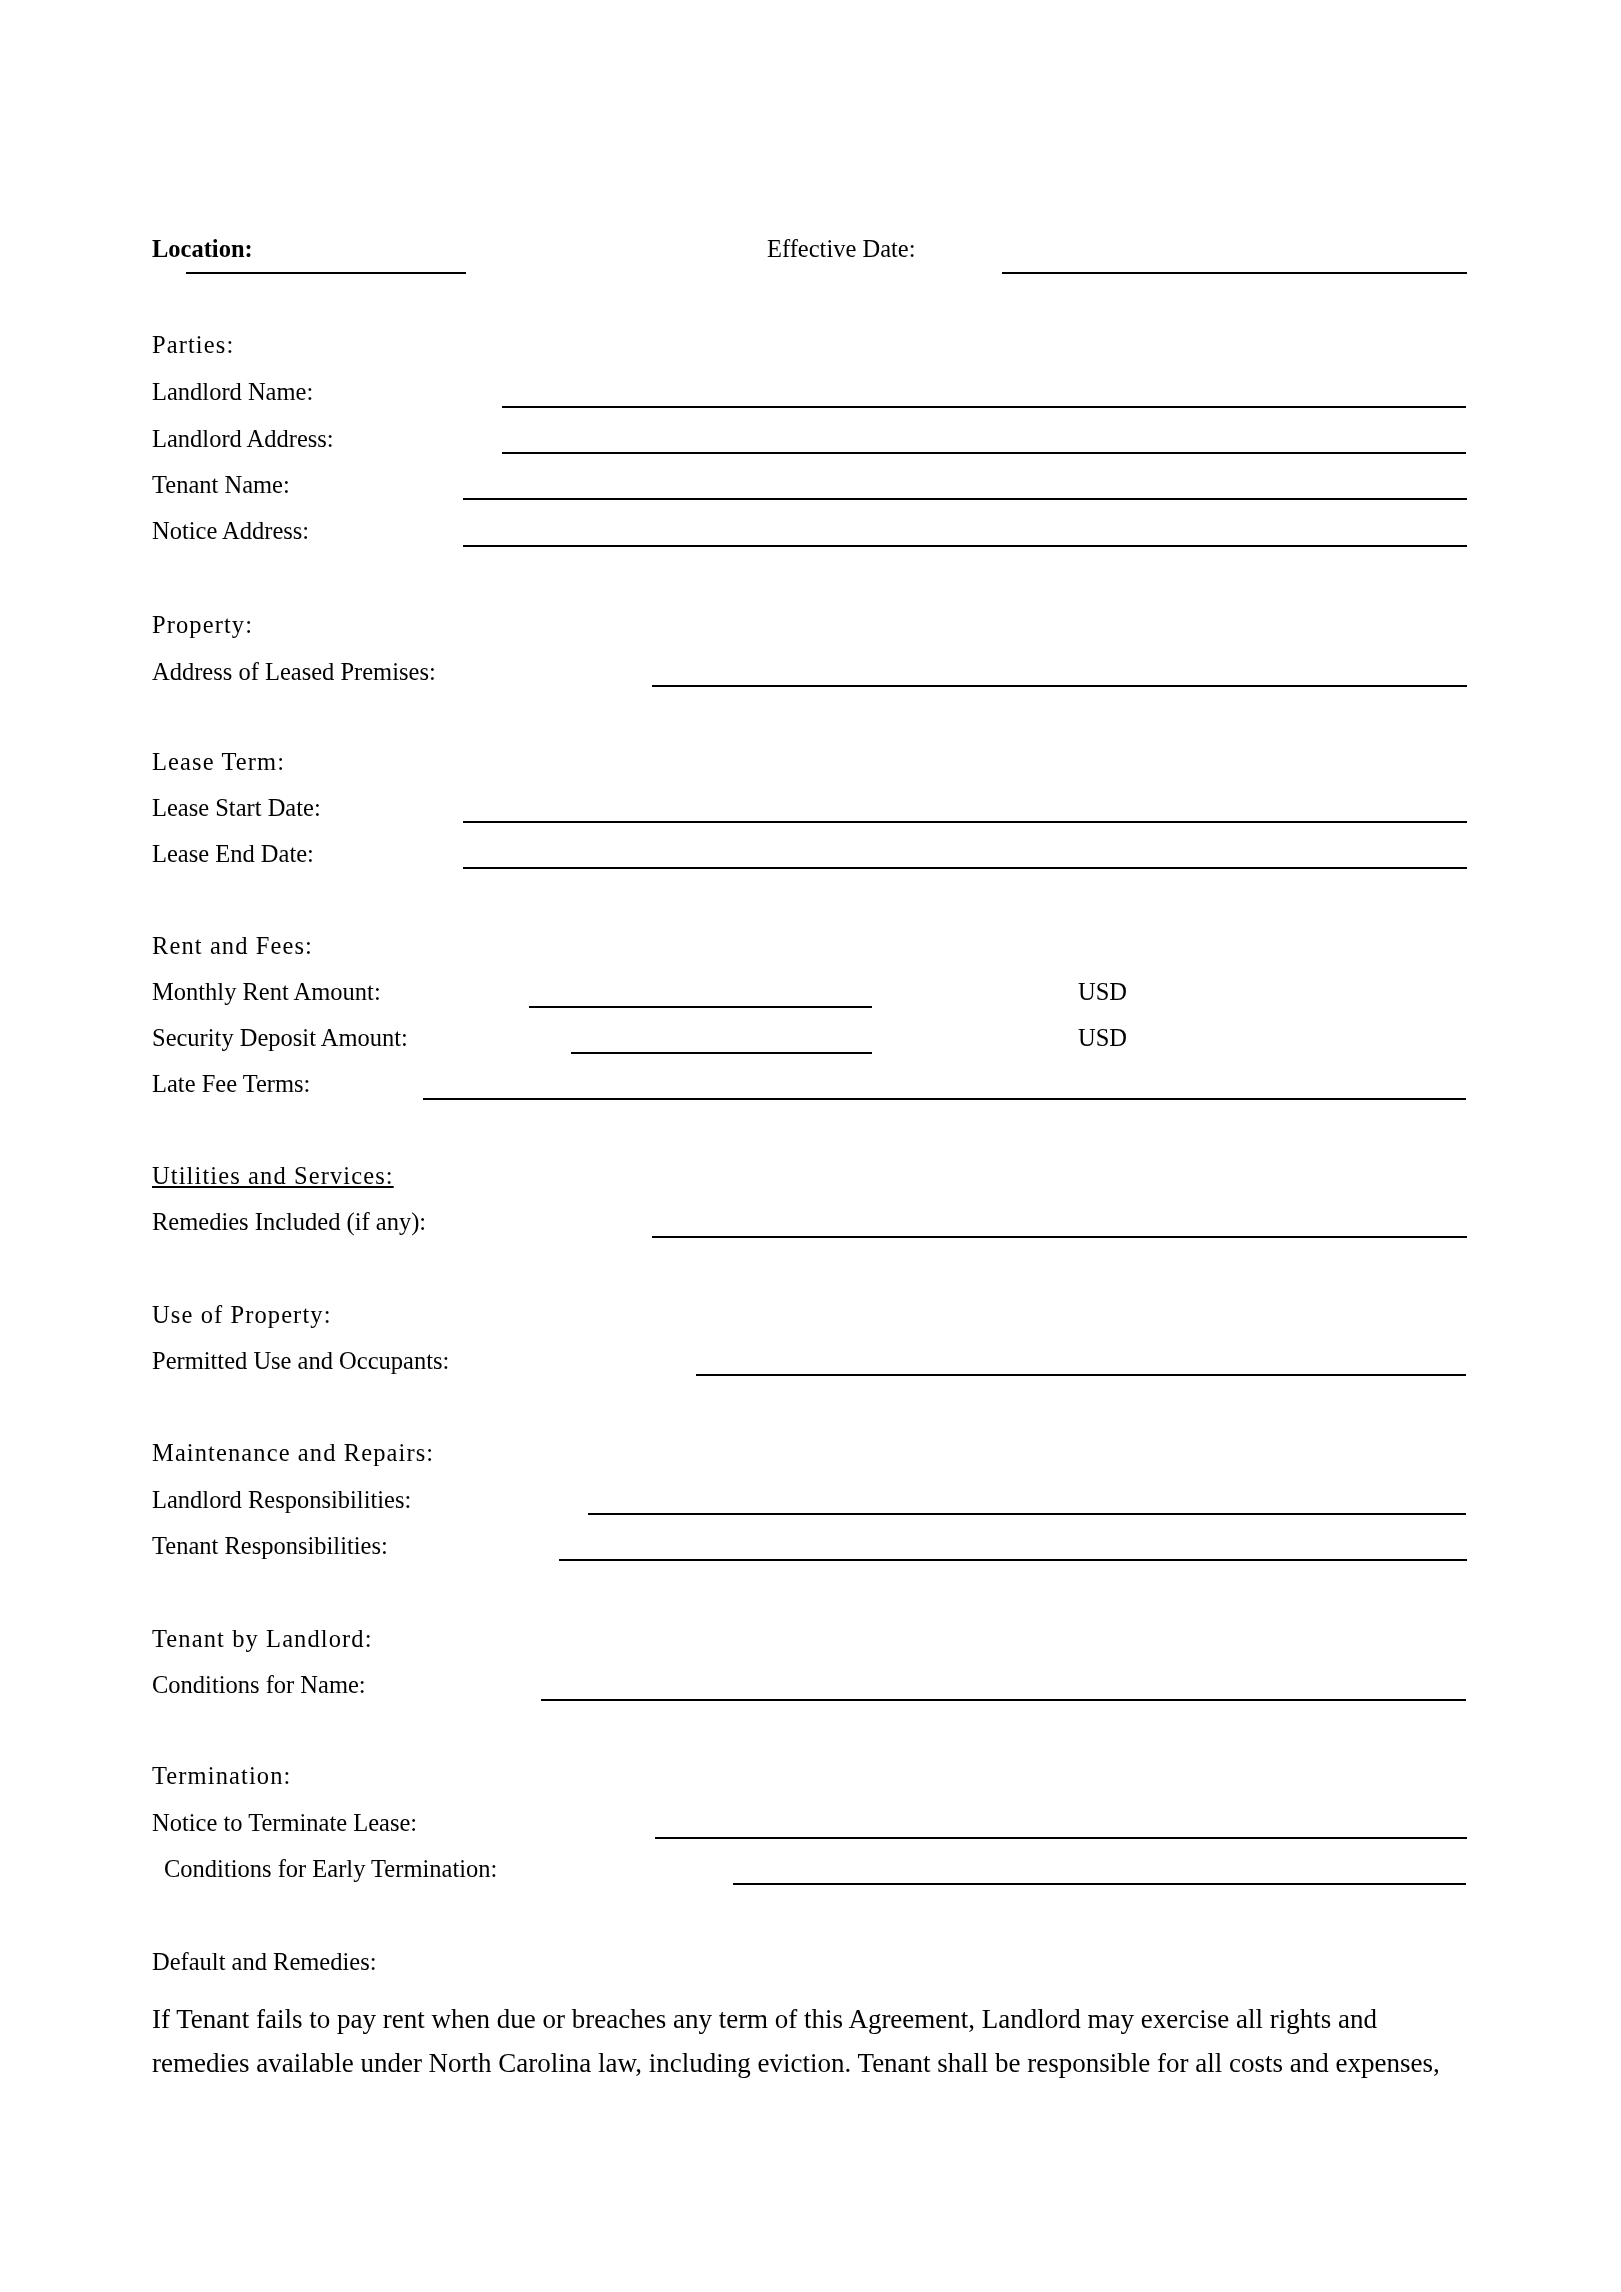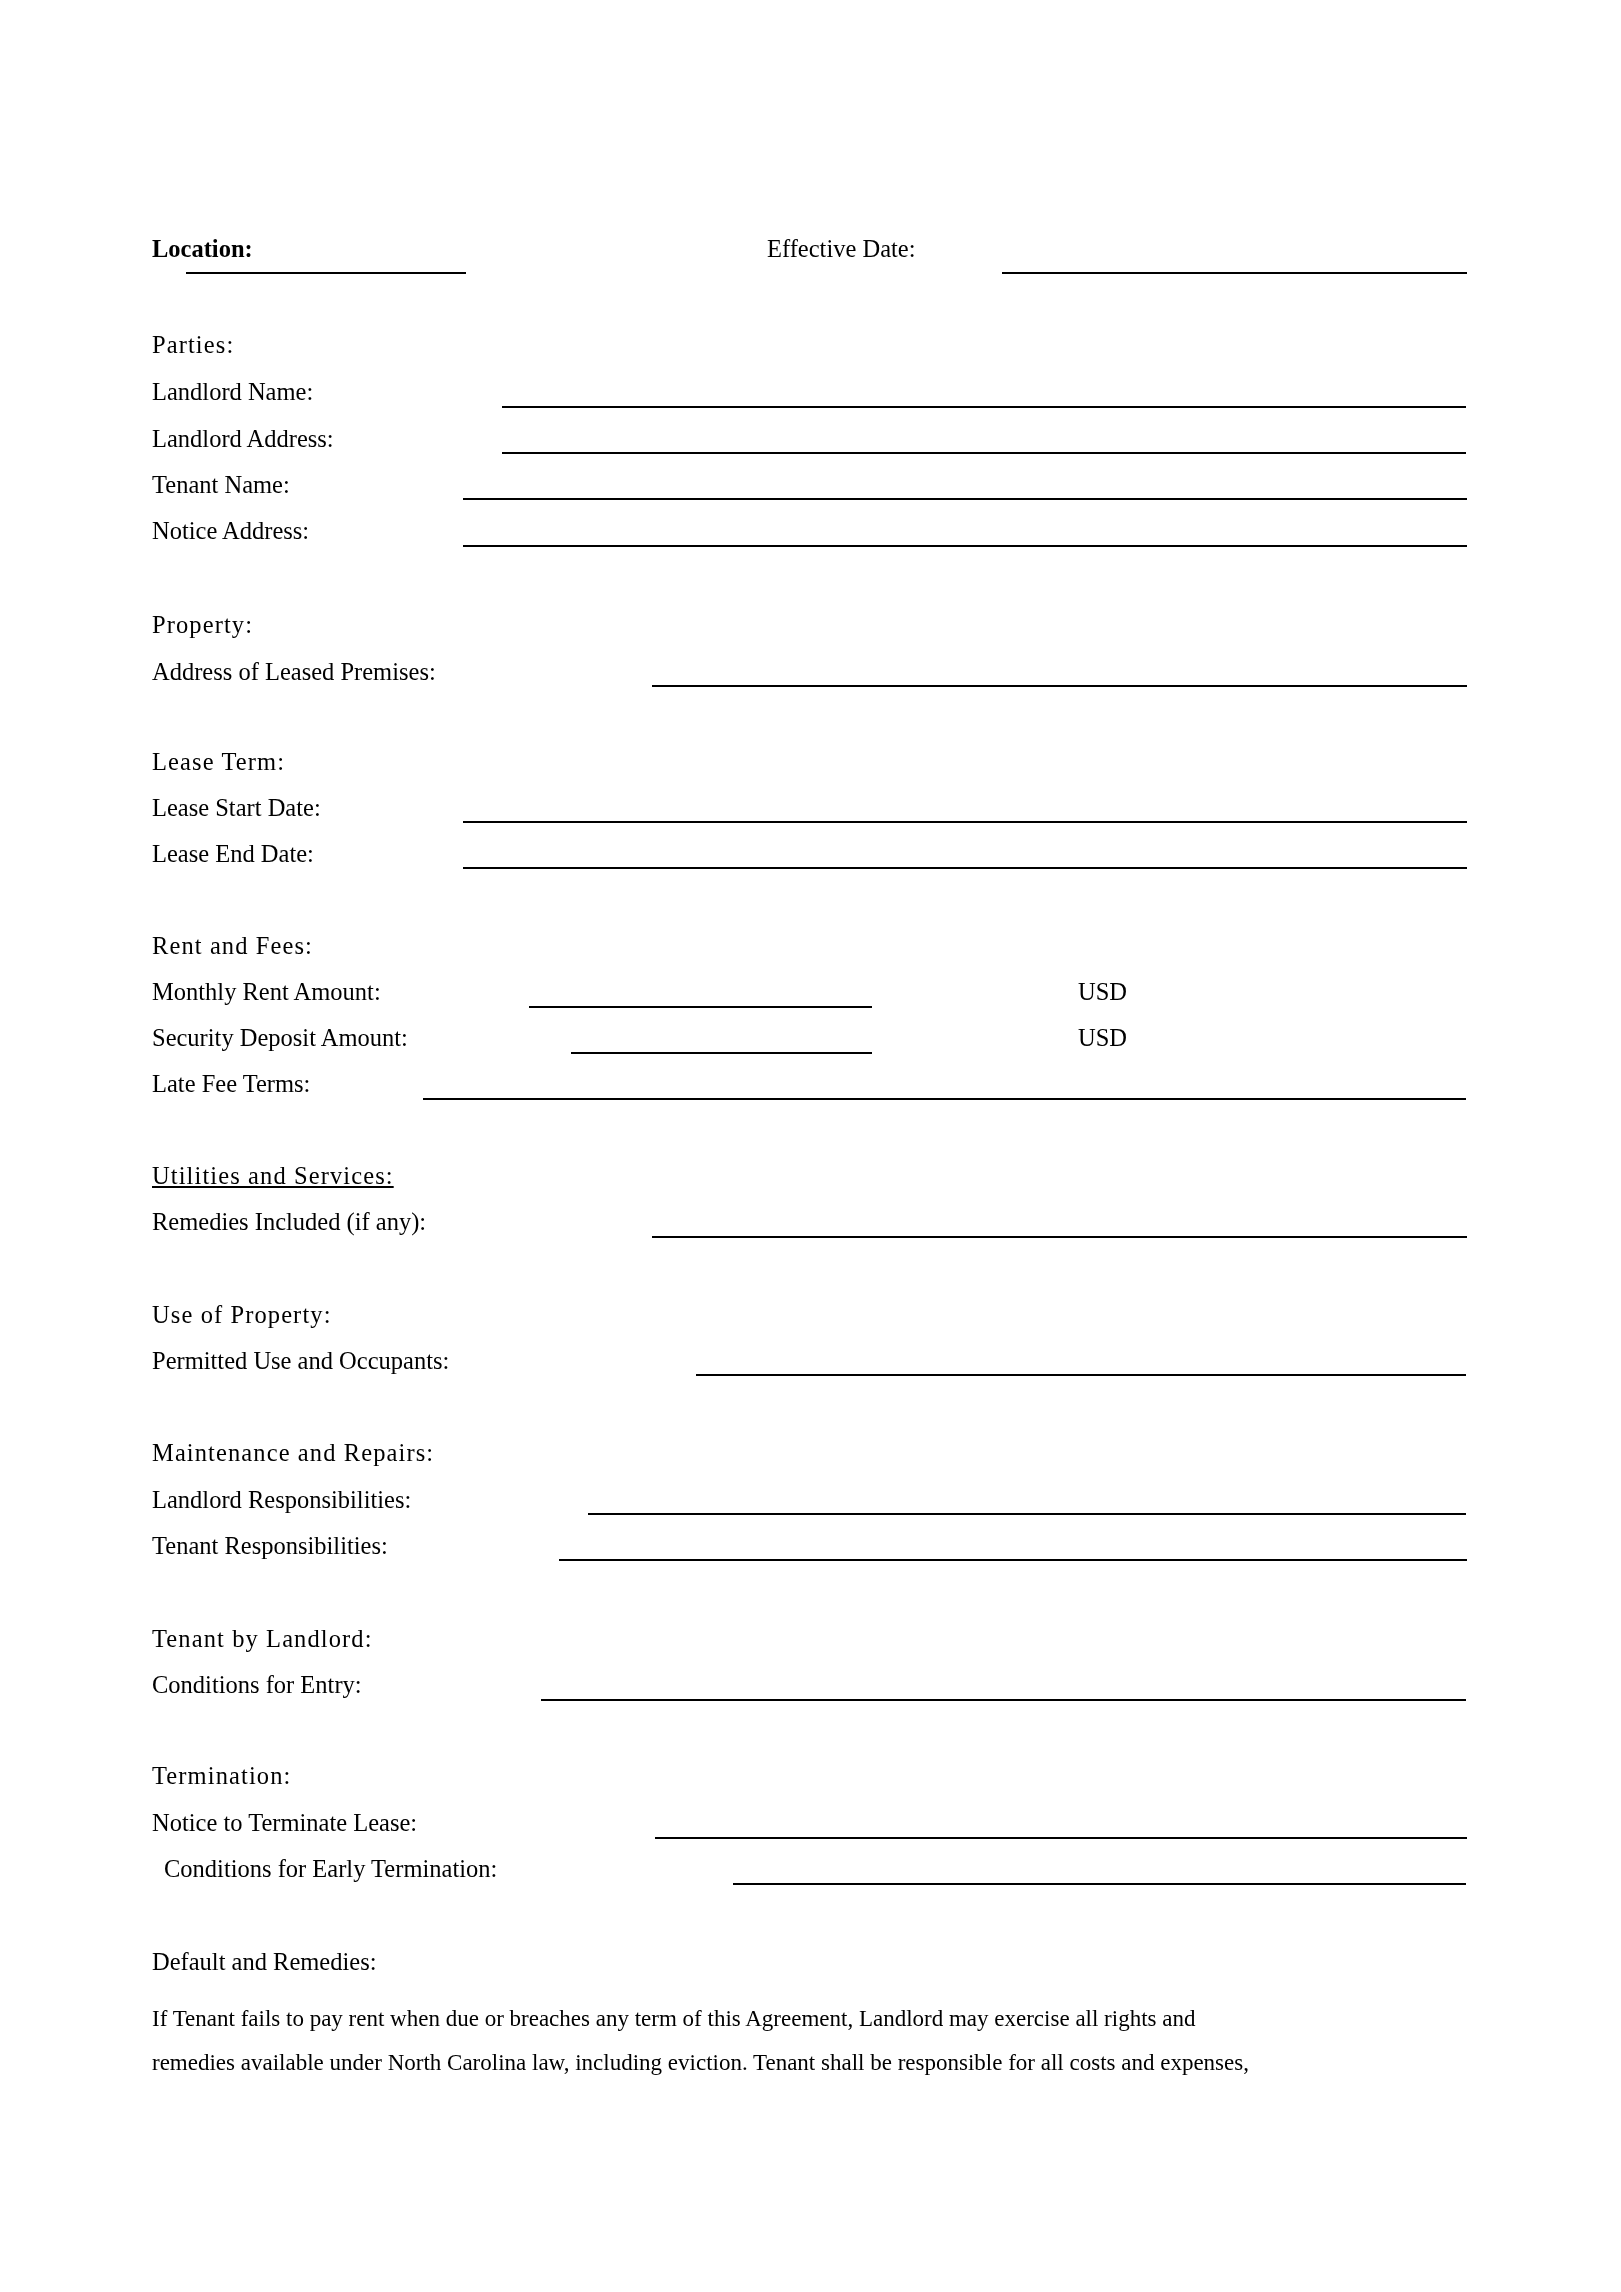--- a/index.html
+++ b/index.html
@@ -53,21 +53,21 @@
   
   .rule {
     position: absolute;
     height: 0;
     border-top: 2.9px solid #000000;
   }
 
   
   .para {
     position: absolute;
-    font-size: 23px;
+    font-size: 27px;
     line-height: 44px;
     white-space: nowrap;
   }
 
   .unit {
     position: absolute;
     font-size: 24.5px;
     line-height: 1;
     white-space: nowrap;
   }
@@ -137,21 +137,21 @@
   <div class="lbl section-head" style="left:152px; top:1441px;">Maintenance and Repairs:</div>
 
   <div class="lbl" style="left:152px; top:1488px;">Landlord Responsibilities:</div>
   <div class="rule" style="left:588px; top:1513px; width:878px;"></div>
 
   <div class="lbl" style="left:152px; top:1534px;">Tenant Responsibilities:</div>
   <div class="rule" style="left:559px; top:1559px; width:908px;"></div>
 
   <div class="lbl section-head" style="left:152px; top:1627px;">Tenant by Landlord:</div>
 
-  <div class="lbl" style="left:152px; top:1673px;">Conditions for Entry:</div>
+  <div class="lbl" style="left:152px; top:1673px;">Conditions for Name:</div>
   <div class="rule" style="left:541px; top:1699px; width:925px;"></div>
 
   <div class="lbl section-head" style="left:152px; top:1764px;">Termination:</div>
 
   <div class="lbl" style="left:152px; top:1811px;">Notice to Terminate Lease:</div>
   <div class="rule" style="left:655px; top:1837px; width:812px;"></div>
 
   <div class="lbl" style="left:164px; top:1857px;">Conditions for Early Termination:</div>
   <div class="rule" style="left:733px; top:1883px; width:733px;"></div>
 

